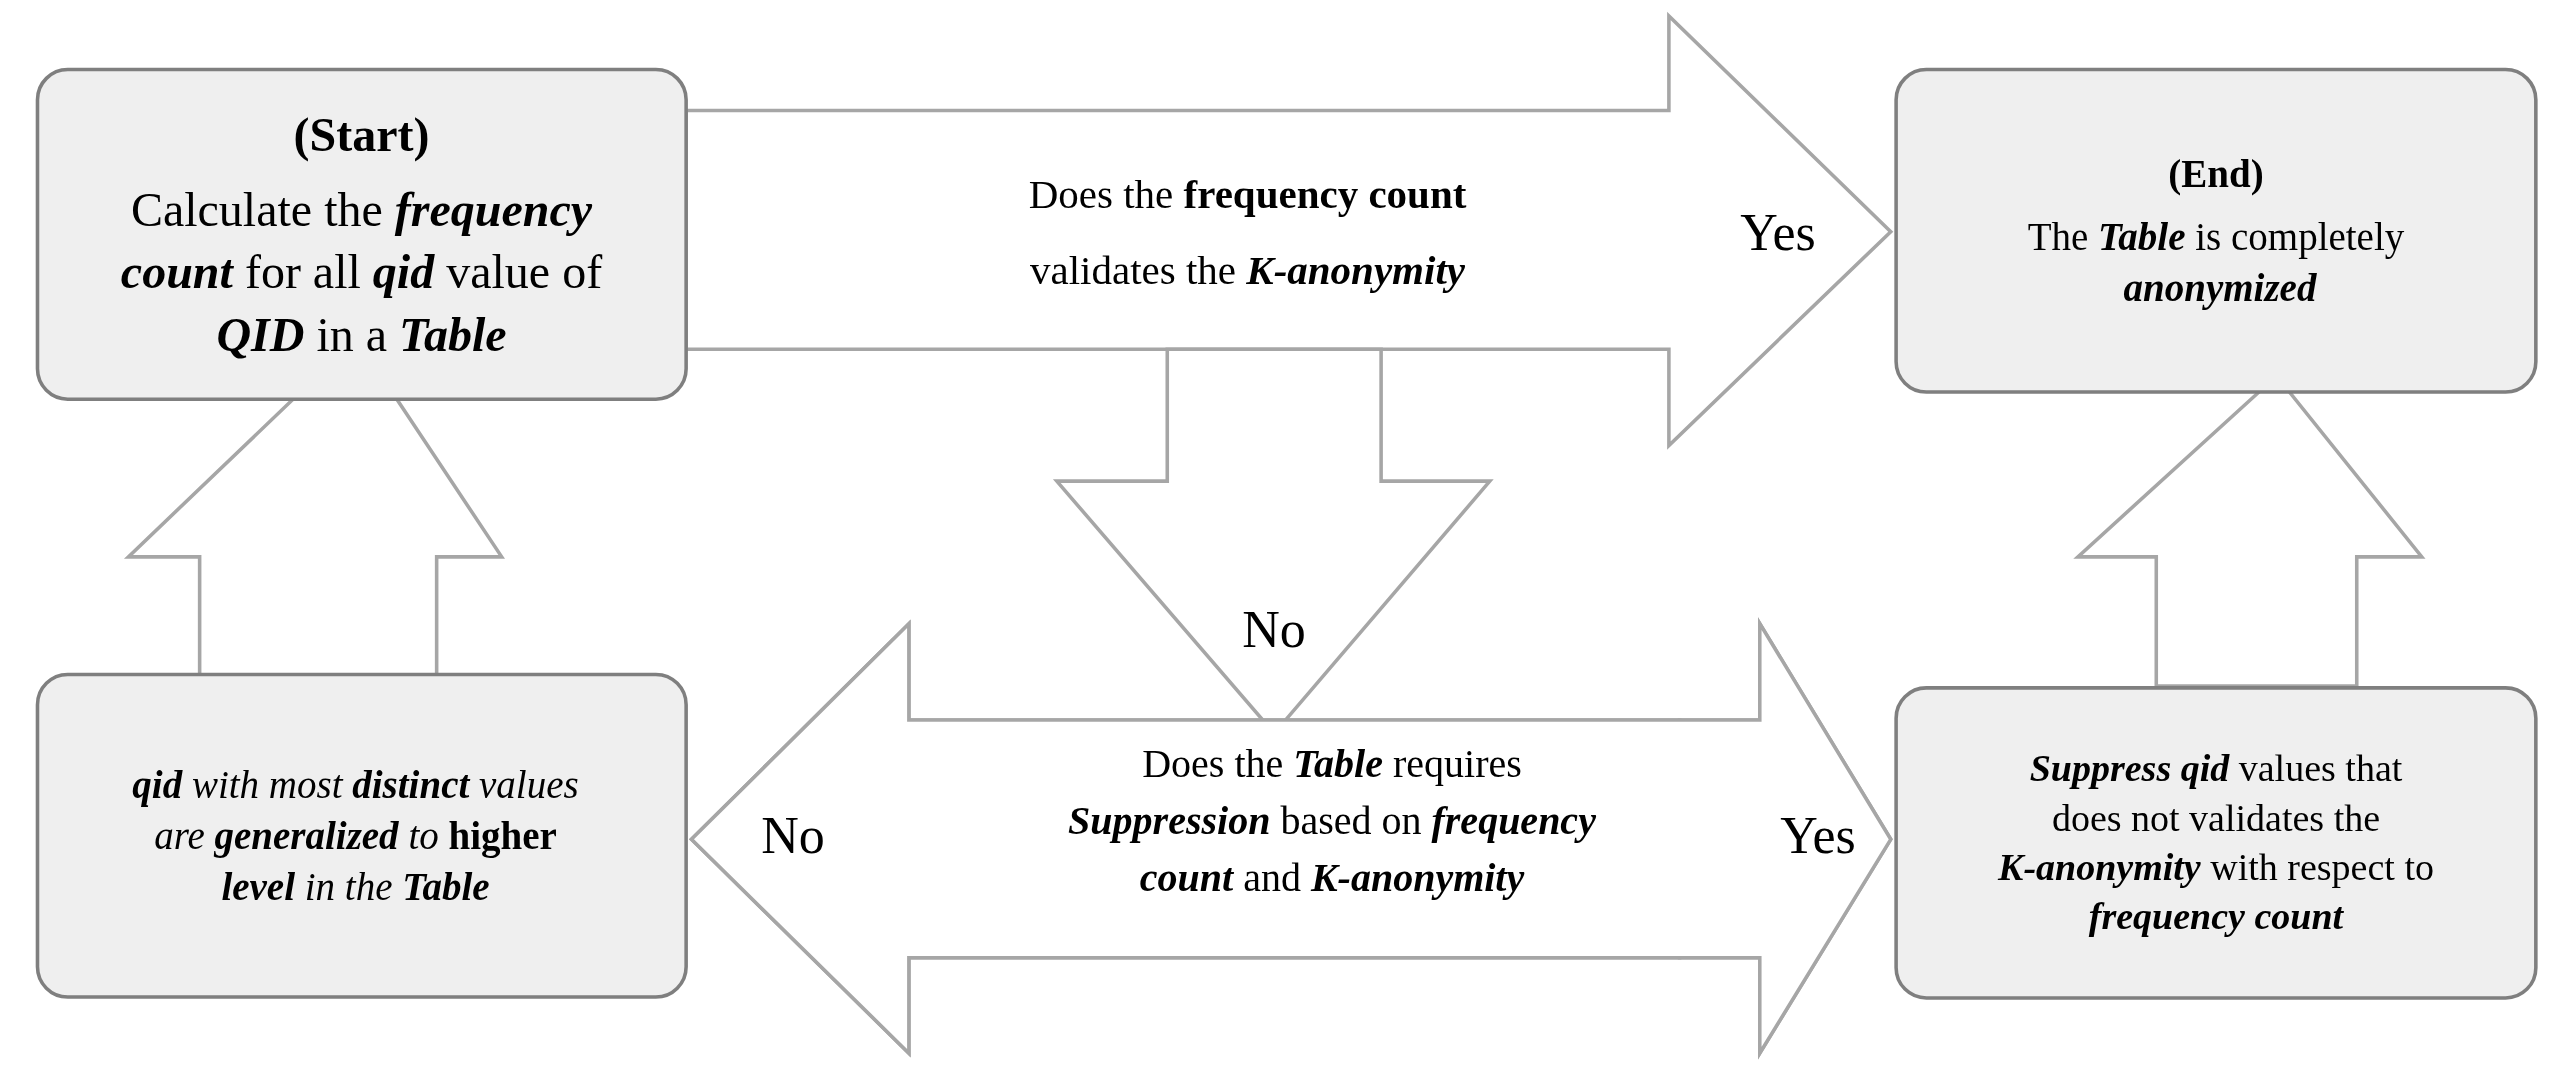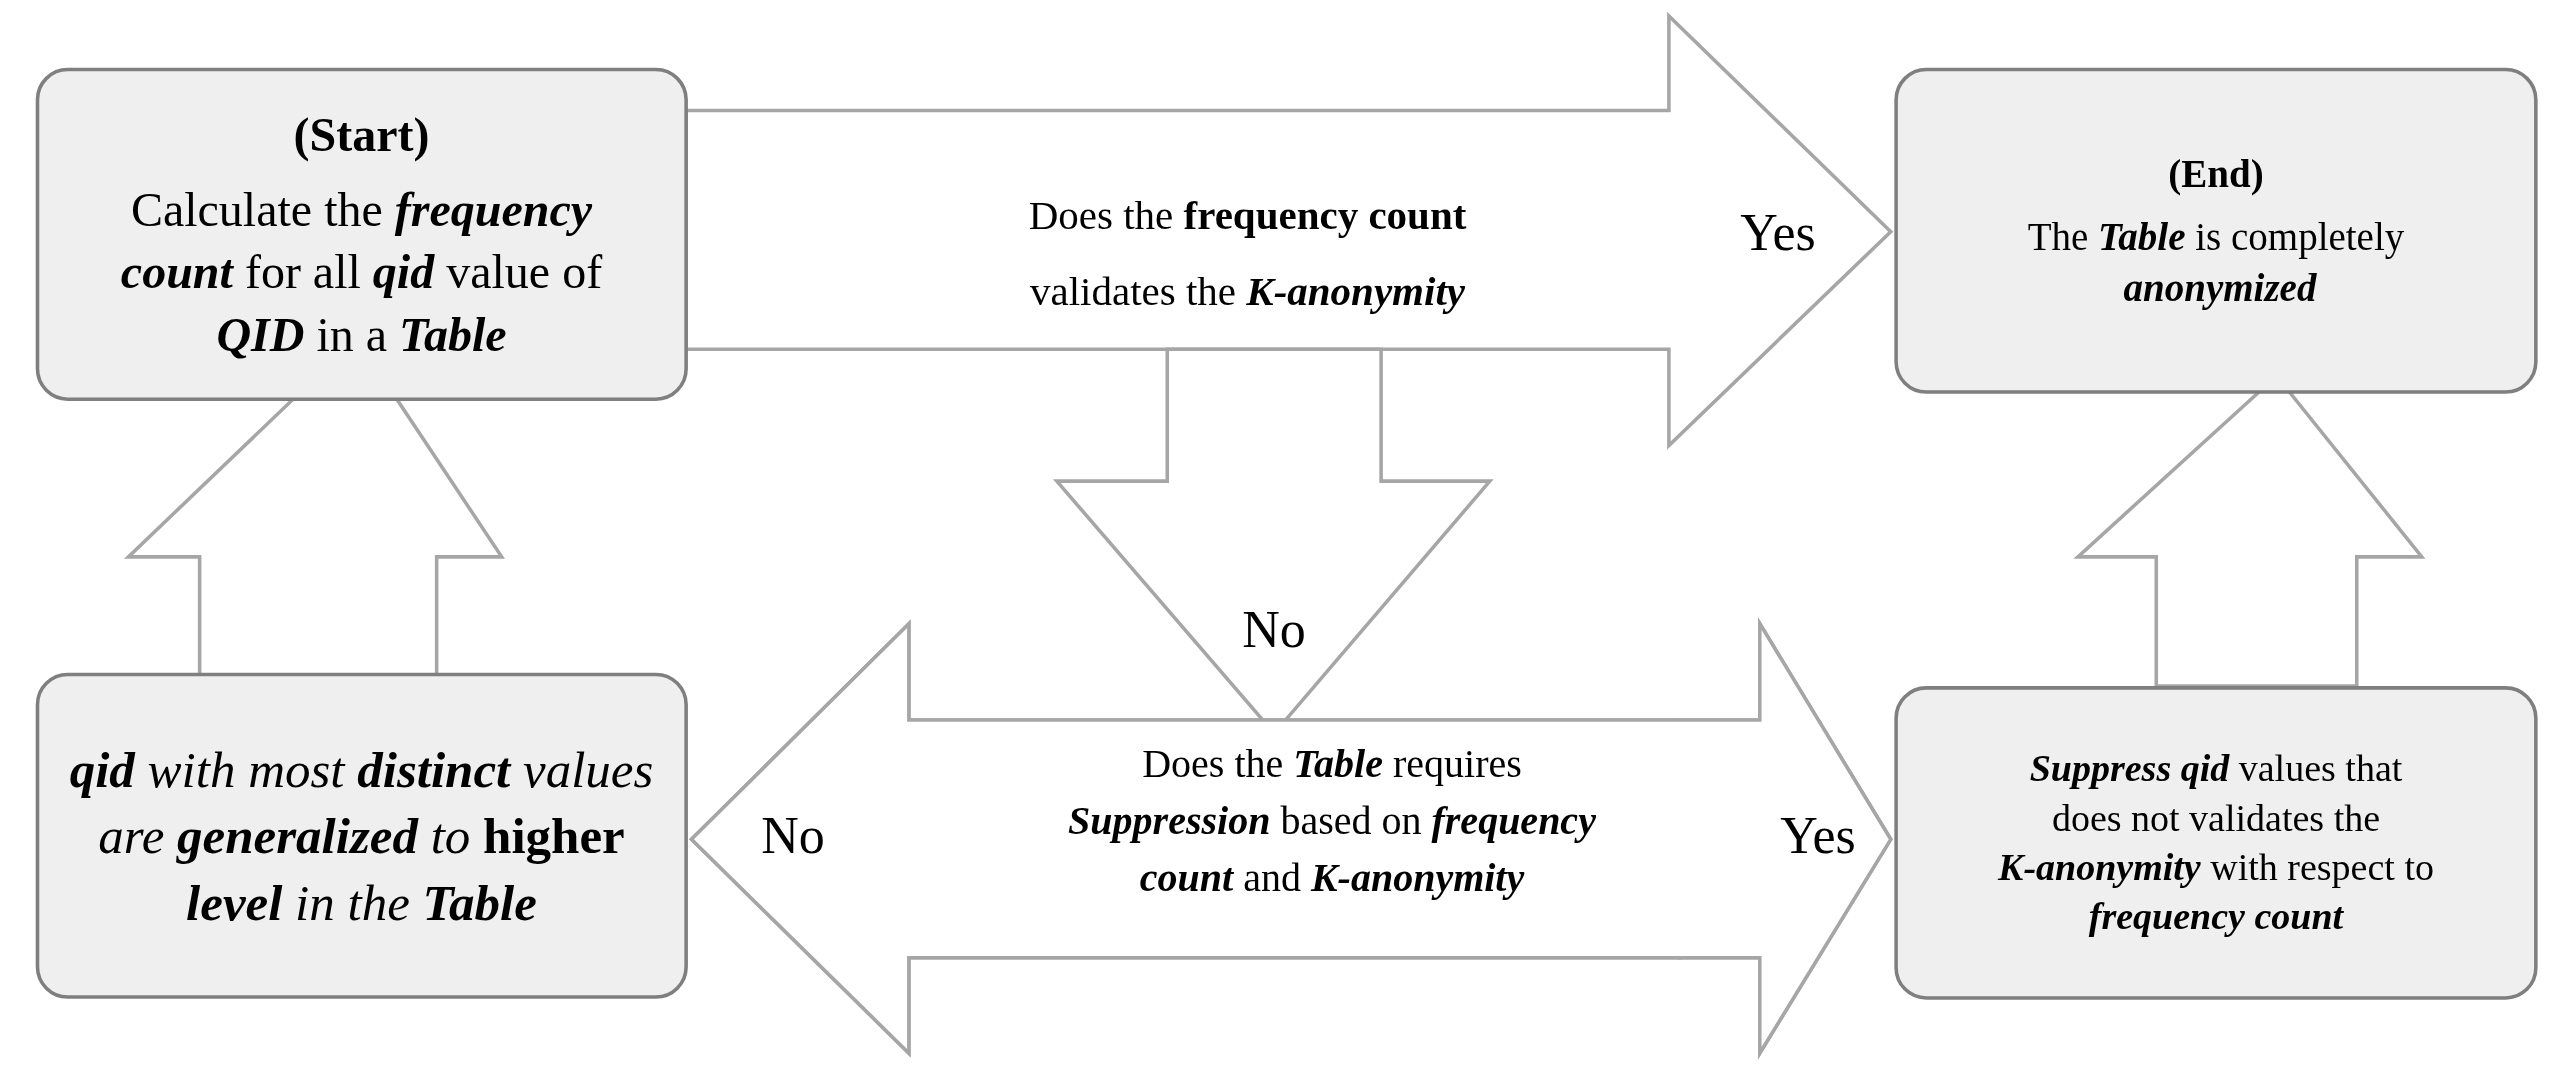--- a/index.html
+++ b/index.html
@@ -121,34 +121,34 @@
     <div class="ln"><span style="font-weight: bold; font-style: italic;">QID</span><span> in a </span><span style="font-weight: bold; font-style: italic;">Table</span></div>
   </div>
 
   <div class="boxtext" style="left:1896px;top:70px;width:640px;height:323px;font-size:39px;">
     <div class="ln hdr">(End)</div>
     <div style="height:12.5px"></div>
     <div class="ln"><span>The </span><span style="font-weight: bold; font-style: italic;">Table</span><span> is completely</span></div>
     <div class="ln"><span style="font-weight: bold; font-style: italic; margin-left: 8px;">anonymized</span></div>
   </div>
 
-  <div class="boxtext" style="left:46px;top:675px;width:631px;height:323px;font-size:51px;">
+  <div class="boxtext" style="left:40px;top:675px;width:631px;height:323px;font-size:39px;">
     <div class="ln"><span style="font-weight: bold; font-style: italic;">qid</span><span style="font-style: italic;"> with most </span><span style="font-weight: bold; font-style: italic;">distinct</span><span style="font-style: italic;"> values</span></div>
     <div class="ln"><span style="font-style: italic;">are </span><span style="font-weight: bold; font-style: italic;">generalized</span><span style="font-style: italic;"> to </span><span style="font-weight: bold; ">higher</span></div>
     <div class="ln"><span style="font-weight: bold; font-style: italic;">level</span><span style="font-style: italic;"> in the </span><span style="font-weight: bold; font-style: italic;">Table</span></div>
   </div>
 
   <div class="boxtext" style="left:1903px;top:688px;width:626px;height:310px;font-size:38px;">
     <div class="ln"><span style="font-weight: bold; font-style: italic;">Suppress qid</span><span> values that</span></div>
     <div class="ln"><span>does not validates the</span></div>
     <div class="ln"><span style="font-weight: bold; font-style: italic;">K-anonymity</span><span> with respect to</span></div>
     <div class="ln"><span style="font-weight: bold; font-style: italic;">frequency count</span></div>
   </div>
 
-  <div class="freetext" style="left:802px;top:165px;width:891px;font-size:41px;margin-top:21px;">
+  <div class="freetext" style="left:802px;top:165px;width:891px;font-size:41px;">
     <div class="ln"><span>Does the </span><span style="font-weight: bold;">frequency count</span></div>
     <div style="height:18px"></div>
     <div class="ln"><span>validates the </span><span style="font-weight: bold; font-style: italic;">K-anonymity</span></div>
   </div>
 
   <div class="freetext" style="left:891px;top:736px;width:882px;font-size:40px;">
     <div class="ln"><span>Does the </span><span style="font-weight: bold; font-style: italic;">Table</span><span> requires</span></div>
     <div class="ln"><span style="font-weight: bold; font-style: italic; font-family: Liberation Serif, serif;">Suppression</span><span> based on </span><span style="font-weight: bold; font-style: italic;">frequency</span></div>
     <div class="ln"><span style="font-weight: bold; font-style: italic;">count</span><span> and </span><span style="font-weight: bold; font-style: italic;">K-anonymity</span></div>
   </div>

